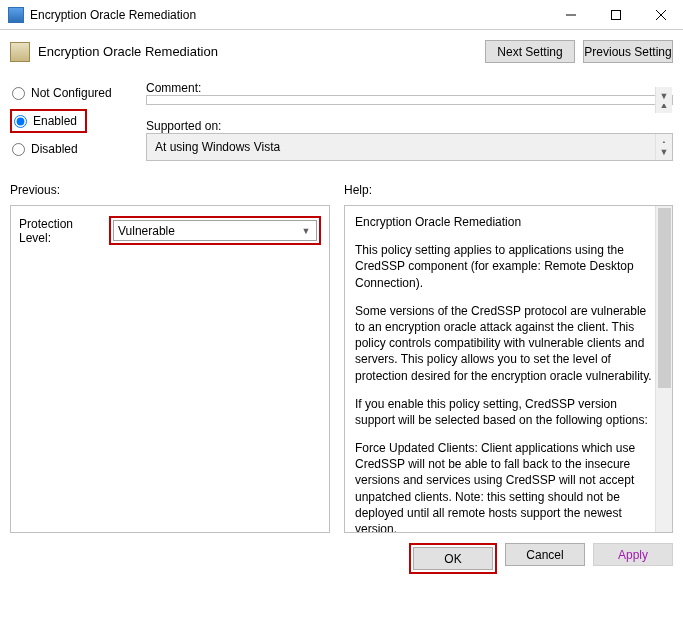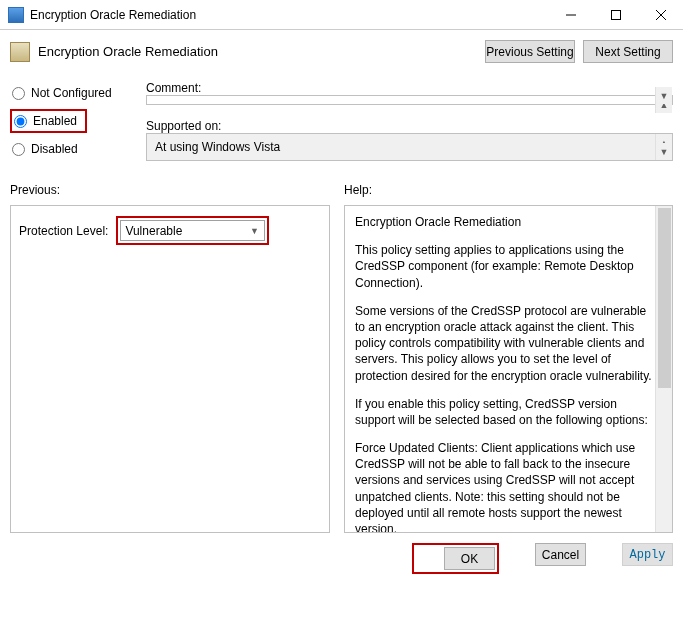--- a/index.html
+++ b/index.html
@@ -26,31 +26,31 @@
   .scroll-up, .scroll-dn { position:absolute; right:0; width:17px; height:17px; background:#f0f0f0; display:flex; align-items:center; justify-content:center; border-left:1px solid #e0e0e0;}
   .scroll-up{top:0;} .scroll-dn{bottom:0;}
   .caret { font-size:9px; color:#606060;}
   .sec2 { display:flex; padding: 12px 10px 0 10px; gap:14px;}
   .opts-col { width:320px;}
   .help-col { flex:1;}
   .sec-lbl { margin-bottom:8px;}
   .opts-box { border:1px solid #c0c0c0; height:328px; padding:10px 8px;}
   .opt-row { display:flex; align-items:center;}
   .opt-row .lbl { margin-right:8px;}
-  .sel { border:1px solid #a0a0a0; height:21px; width:145px; display:flex; align-items:center; padding:0 4px; position:relative; background:#fff;}
+  .sel { border:1px solid #a0a0a0; height:21px; width:204px; display:flex; align-items:center; padding:0 4px; position:relative; background:#fff;}
   .sel .dd { position:absolute; right:2px; top:2px; width:16px; height:16px; display:flex; align-items:center; justify-content:center;}
   .hlsel { border:2px solid #c00000; padding:2px; display:inline-block;}
   .help-box { border:1px solid #c0c0c0; height:328px; padding:8px 10px; overflow:hidden; position:relative; line-height:1.35;}
   .help-box p { margin:0 0 12px 0;}
   .help-scroll { position:absolute; right:0; top:0; bottom:0; width:17px; background:#f0f0f0; border-left:1px solid #e0e0e0;}
   .help-thumb { position:absolute; left:2px; top:2px; width:13px; height:180px; background:#cdcdcd;}
   .help-box .content { padding-right:10px;}
   .footer { display:flex; justify-content:flex-end; padding:10px 10px 0 0; gap:8px;}
-  .fbtn { width:51px; height:23px; border:1px solid #adadad; background:#e1e1e1; display:flex; align-items:center; justify-content:center;margin-left:28px;}
-  .fbtn.disabled { color:#0369a1; border-color:#d0d0d0;font-family:Liberation Mono, monospace;}
+  .fbtn { width:80px; height:23px; border:1px solid #adadad; background:#e1e1e1; display:flex; align-items:center; justify-content:center;}
+  .fbtn.disabled { color:#a21caf; border-color:#d0d0d0;}
   .hlok { border:2px solid #c00000; padding:2px; display:inline-block;}
 </style>
 </head>
 <body>
 
 <div class="titlebar">
   <div class="ticon"></div>
   <div class="title">Encryption Oracle Remediation</div>
   <div class="tctl">
       <svg viewBox="0 0 10 10">
@@ -66,22 +66,22 @@
       <svg viewBox="0 0 10 10">
         <line x1="0" y1="0" x2="10" y2="10" stroke="#000" stroke-width="1"></line>
         <line x1="10" y1="0" x2="0" y2="10" stroke="#000" stroke-width="1"></line>
       </svg>
     </div>
 </div>
 
 <div class="header">
   <div class="hicon"></div>
   <div class="htitle">Encryption Oracle Remediation</div>
+  <div class="navbtn">Next Setting</div>
   <div class="navbtn">Previous Setting</div>
-  <div class="navbtn">Next Setting</div>
 </div>
 
 <div class="main">
   <div class="col1">
     <div class="radio-row">
       <input type="radio" name="st" style="">
       <span>Not Configured</span>
     </div>
     <span class="hlbox">
       <span class="radio-row" style="margin:0;">

